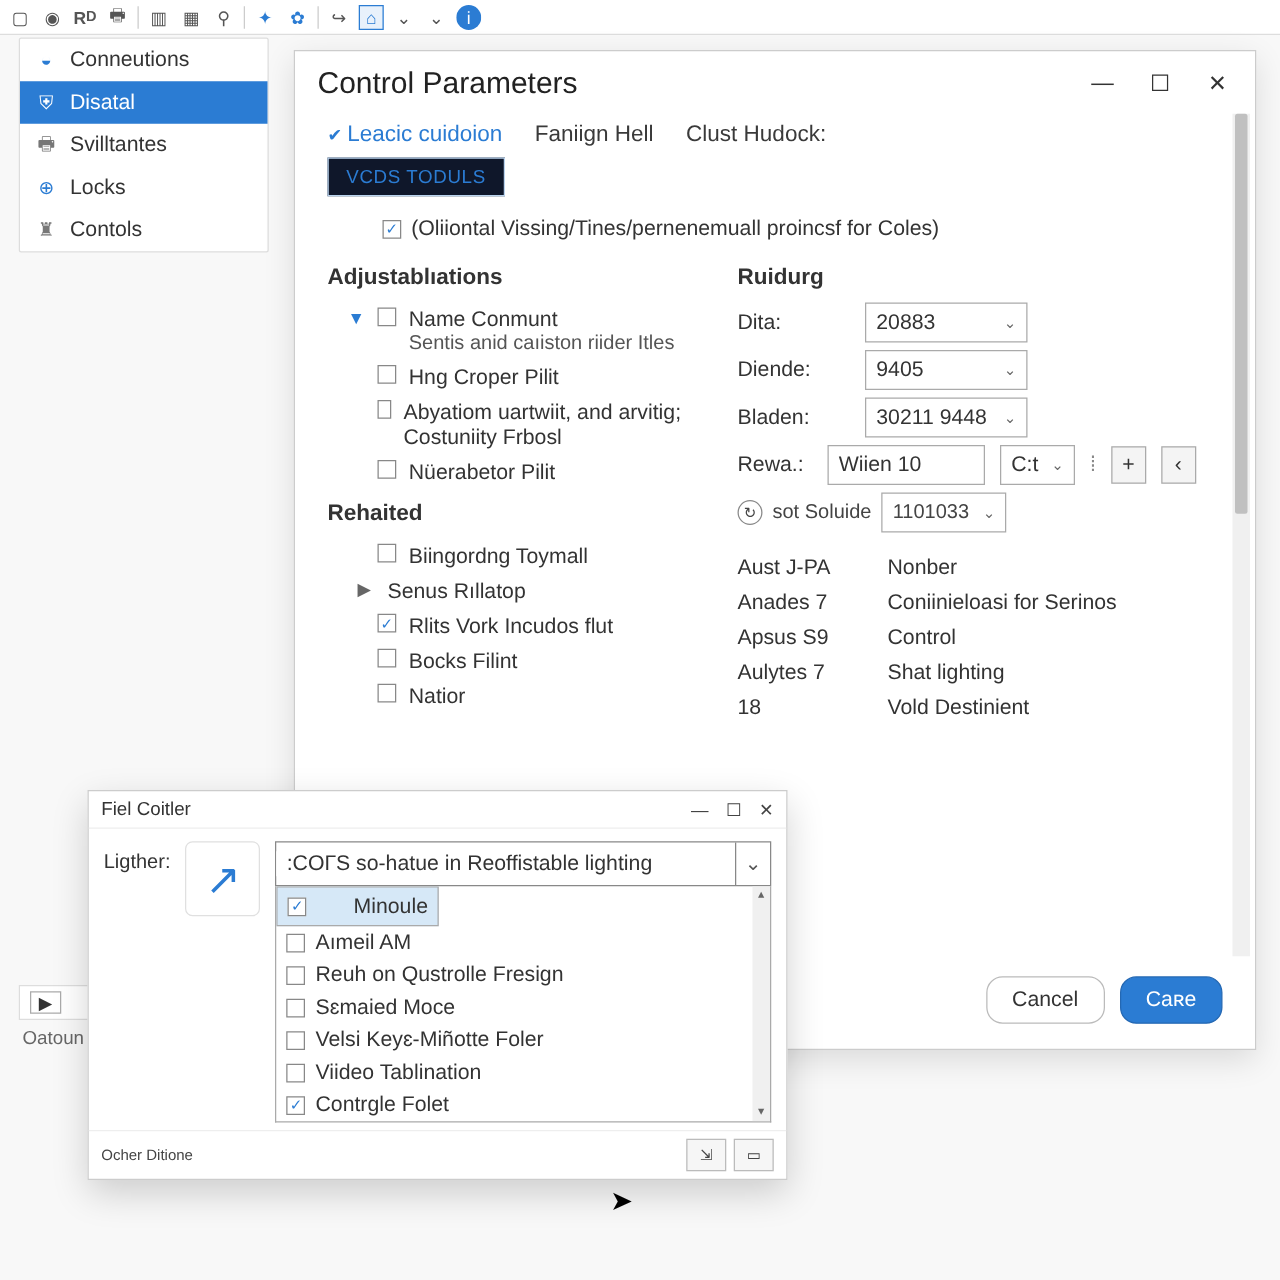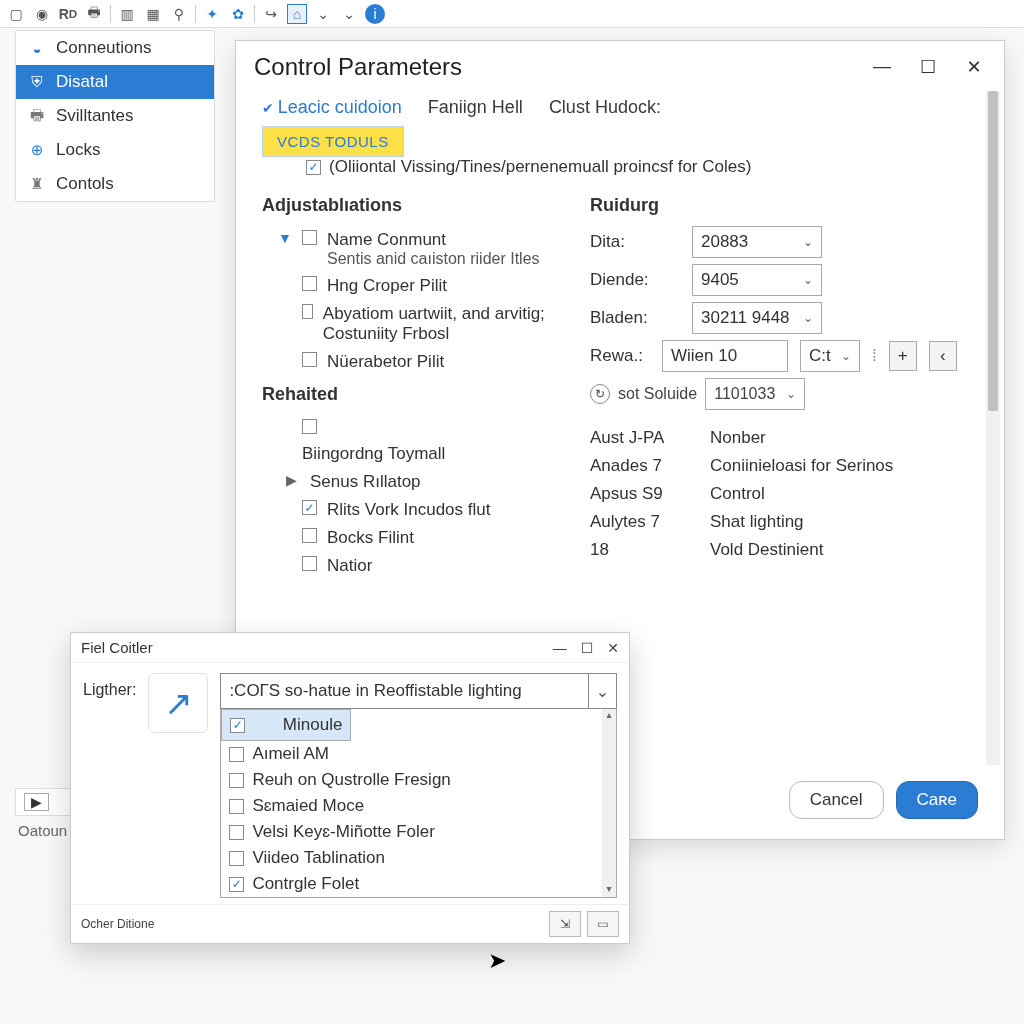--- a/index.html
+++ b/index.html
@@ -26,21 +26,21 @@
   .win-btns { display: flex; gap: 22px; font-size: 18px; color: #333; }
   .win-btn { cursor: pointer; width: 24px; text-align: center; }
   .dialog-body { position: relative; flex: 1; padding: 10px 26px 16px 26px; overflow: hidden; }
   .vscroll { position: absolute; right: 4px; top: 4px; bottom: 4px; width: 14px; background: #f0f0f0; }
   .vscroll-thumb { position: absolute; left: 2px; right: 2px; top: 0; height: 320px; background: #c0c0c0; border-radius: 2px; }
 
   .tabs-row { display: flex; align-items: center; gap: 26px; font-size: 18px; color: #3a3a3a; margin-bottom: 8px; }
   .tab { cursor: pointer; }
   .tab.active { color: #2b7cd3; font-weight: 500; }
   .tab.active::before { content: "\2714"; margin-right: 4px; font-size: 14px; }
-  .pill-btn { display: inline-block; padding: 6px 14px; border: 1px solid #b9d3ee; background: #fde047; color: #2b7cd3; font-size: 15px; letter-spacing: .5px; cursor: pointer; margin-bottom: 0; }
+  .pill-btn { display: inline-block; padding: 6px 14px; border: 1px solid #b9d3ee; background: #0f172a; color: #2b7cd3; font-size: 15px; letter-spacing: .5px; cursor: pointer; margin-bottom: 16px; }
 
   .check-row { display: flex; align-items: center; gap: 8px; font-size: 17px; color: #333; margin-bottom: 10px; padding-left: 44px; }
   .chk { width: 15px; height: 15px; border: 1px solid #888; background: #fff; display: inline-flex; align-items: center; justify-content: center; font-size: 12px; color: #2b7cd3; }
   .chk.checked::after { content: "\2713"; }
 
   .two-col { display: flex; gap: 28px; }
   .left-col { width: 300px; }
   .right-col { flex: 1; }
 
   .sect-head { font-size: 18px; font-weight: 600; color: #333; margin: 8px 0 10px; }
@@ -190,21 +190,21 @@
         <div class="adj-item" style="padding-left:40px;">
           <span class="chk"></span>
           <span>Abyatiom uartwiit, and arvitig; Costuniity Frbosl</span>
         </div>
         <div class="adj-item" style="padding-left:40px;">
           <span class="chk"></span>
           <span>Nüerabetor Pilit</span>
         </div>
 
         <div class="sect-head">Rehaited</div>
-        <div class="adj-item" style="padding-left:40px;flex-direction:column;">
+        <div class="adj-item" style="padding-left:40px;">
           <span class="chk"></span>
           <span>Biingordng Toymall</span>
         </div>
         <div class="adj-item" style="padding-left:24px;">
           <span class="caret" style="color:#666;">▶</span>
           <span>Senus Rıllatop</span>
         </div>
         <div class="adj-item" style="padding-left:40px;">
           <span class="chk checked"></span>
           <span>Rlits Vork Incudos flut</span>

